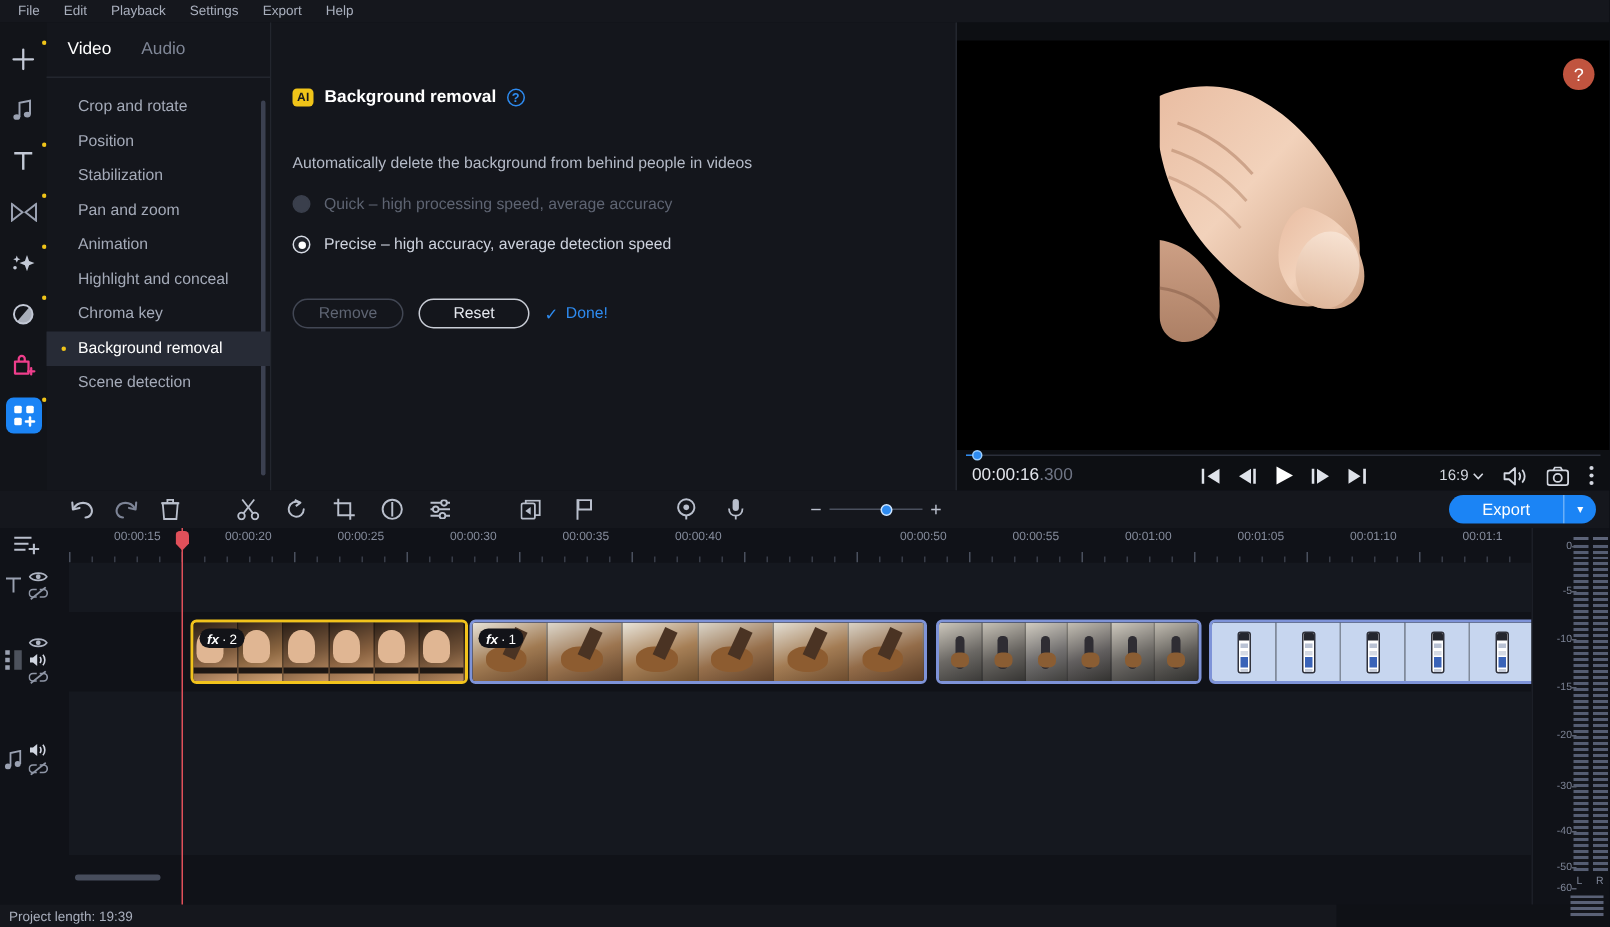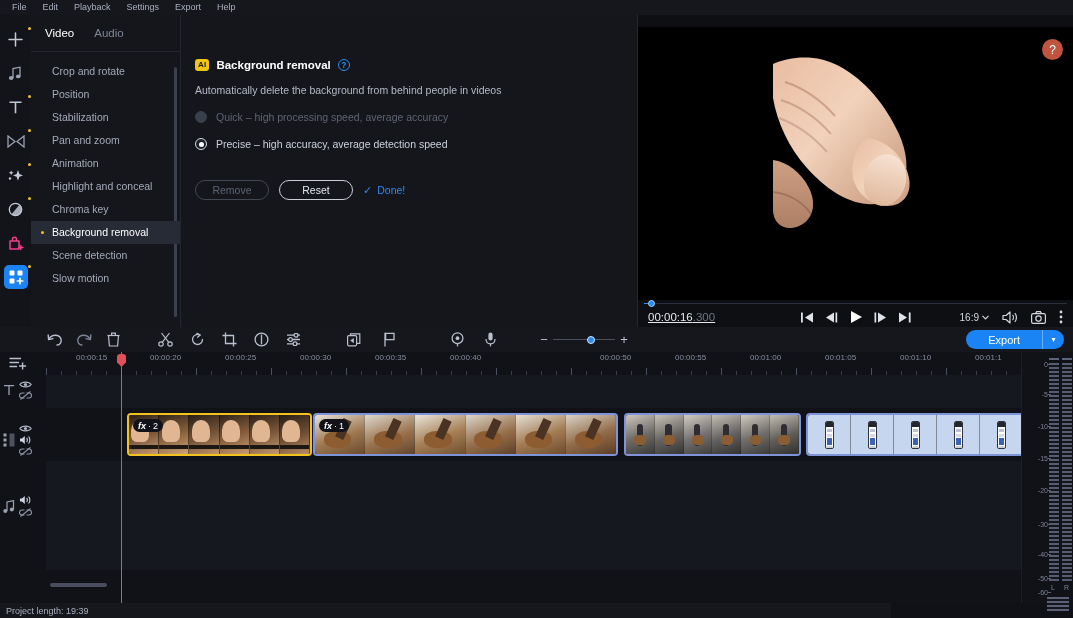--- a/index.html
+++ b/index.html
@@ -77,21 +77,21 @@
   .ai-badge {
     background: #f0c419; color: #1a1a1a; font-size: 8px; font-weight: bold;
     border-radius: 3px; padding: 1px 3px; line-height: 10px; letter-spacing: .2px;
   }
   .opt-title { font-size: 11.5px; font-weight: bold; color: #ffffff; }
   .help-circle {
     width: 12px; height: 12px; border-radius: 50%; border: 1.2px solid #2e8bf0;
     color: #2e8bf0; font-size: 8.5px; display: flex; align-items: center;
     justify-content: center; cursor: pointer; font-weight: bold;
   }
-  .opt-desc { margin-top: 13px; font-size: 10.5px; color: #b4bac7; }
+  .opt-desc { margin-top: 32px; font-size: 10.5px; color: #b4bac7; }
   .radio-row {
     margin-top: 15px; display: flex; align-items: center; gap: 9px; cursor: pointer;
   }
   .radio-row.disabled { cursor: default; }
   .radio {
     width: 12px; height: 12px; border-radius: 50%;
     border: 1px solid #5a6070; background: #1e2129;
     display: flex; align-items: center; justify-content: center; flex: none;
   }
   .radio.checked { border-color: #d7dbe4; }
@@ -138,21 +138,21 @@
   .pbar .track { position: absolute; left: 6px; top: 3px; width: 423px; height: 1px; background: #2b2f3a; }
   .pbar .fill { position: absolute; left: 6px; top: 3px; width: 8px; height: 1px; background: #2e8bf0; }
   .pbar .knob {
     position: absolute; left: 10px; top: 0px; width: 7px; height: 7px;
     border-radius: 50%; background: #2e8bf0; border: 1.5px solid #9fd0ff; cursor: pointer;
   }
   .pcontrols {
     position: absolute; left: 0; top: 292px; width: 435px; height: 20px;
     display: flex; align-items: center; padding: 0 10px;
   }
-  .tcode { font-size: 11.5px; color: #e3e6ec; text-decoration: underline; }
+  .tcode { font-size: 11.5px; color: #e3e6ec; }
   .tcode .ms { color: #6f7585; }
   .transport {
     position: absolute; left: 50%; transform: translateX(-50%);
     display: flex; align-items: center; gap: 11px;
   }
   .tbtn { cursor: pointer; display: flex; }
   .pright {
     margin-left: auto; display: flex; align-items: center; gap: 13px;
   }
   .ratio { font-size: 10px; color: #d3d7e0; display: flex; align-items: center; gap: 3px; cursor: pointer; }
@@ -340,21 +340,20 @@
       <div class="panel-scroll"></div>
     <div class="tool-item"><span>Crop and rotate</span></div>
         <div class="tool-item"><span>Position</span></div>
         <div class="tool-item"><span>Stabilization</span></div>
         <div class="tool-item"><span>Pan and zoom</span></div>
         <div class="tool-item"><span>Animation</span></div>
         <div class="tool-item"><span>Highlight and conceal</span></div>
         <div class="tool-item"><span>Chroma key</span></div>
         <div class="tool-item selected"><span class="bullet"></span><span>Background removal</span></div>
         <div class="tool-item"><span>Scene detection</span></div>
-        <div class="tool-item"><span>Slow motion</span></div>
       </div>
   </div>
 
   <div class="options">
     <div class="opt-title-row">
       <span class="ai-badge">AI</span>
       <span class="opt-title">Background removal</span>
       <span class="help-circle">?</span>
     </div>
     <div class="opt-desc">Automatically delete the background from behind people in videos</div>

